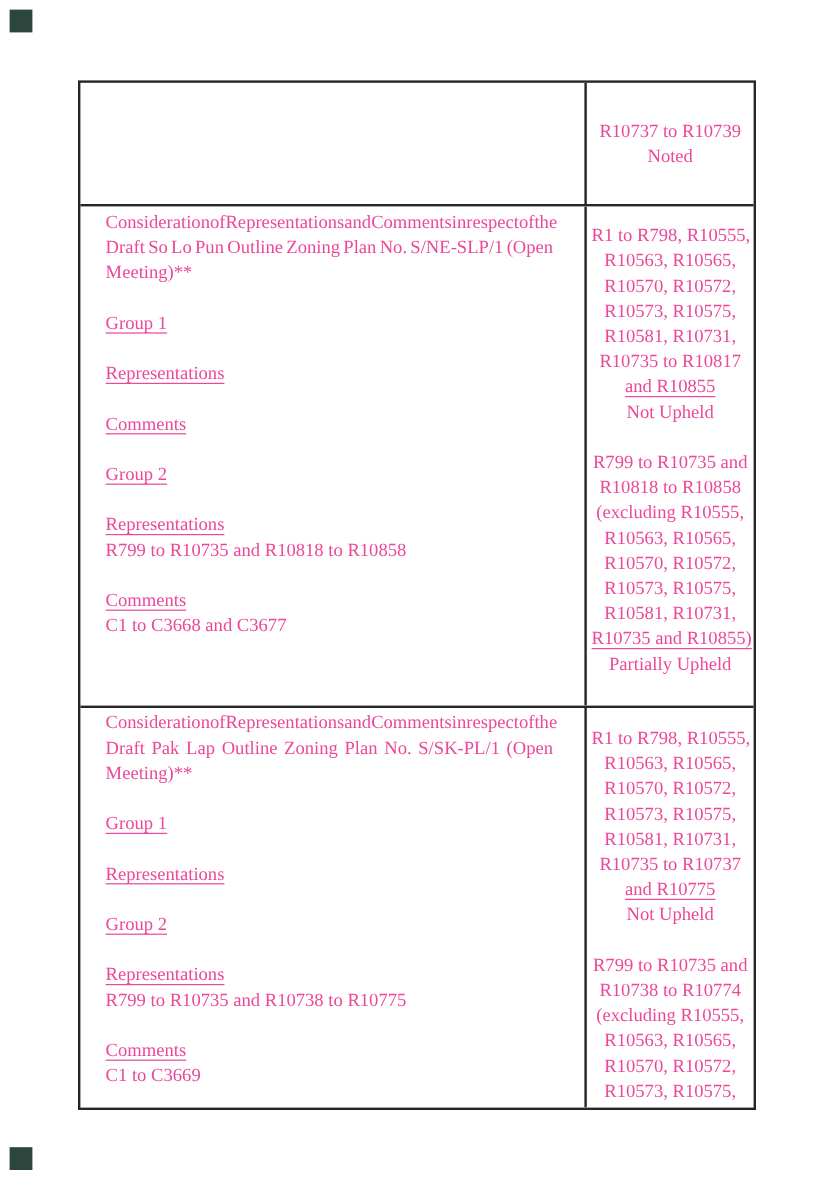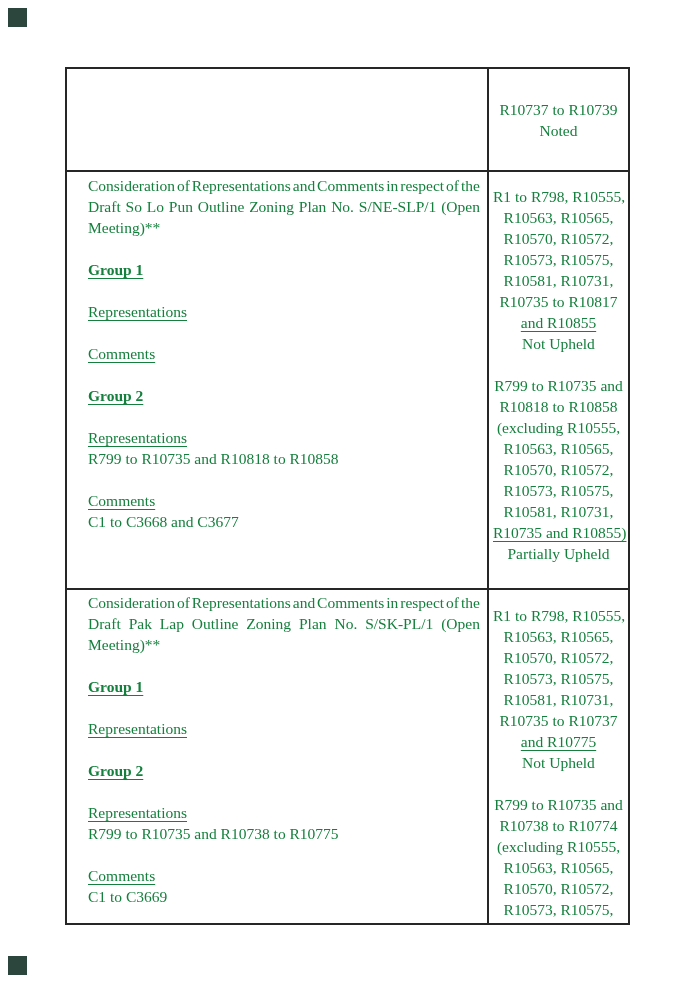--- a/index.html
+++ b/index.html
@@ -1,21 +1,21 @@
 <!DOCTYPE html>
 <html><head>
 <meta charset="utf-8">
 <style>
   html,body{margin:0;padding:0;background:#ffffff;}
   .page{
     position:relative;
     width:694px;height:983px;
     background:#ffffff;
     font-family:"Liberation Serif","DejaVu Serif",serif;
-    color:#15803d;
+    color:#ec4899;
     overflow:hidden;
   }
   .corner-marker{
     position:absolute;
     width:19px;height:19px;
     left:8px;
   }
   .corner-marker.top{top:8px;}
   .corner-marker.bottom{top:956px;}
   .doc-table{
@@ -35,39 +35,39 @@
   .trow.r0{height:103px;border-bottom:2px solid #262626;}
   .trow.r1{height:418px;border-bottom:2px solid #262626;}
   .trow.r2{flex:1;}
   .cell{
     box-sizing:border-box;
     overflow:hidden;
   }
   .cell.left{
     width:422px;
     border-right:2px solid #262626;
-    padding:0 7px 0 21px;
+    padding:0 26px 0 21px;
   }
   .cell.right{
     flex:1;
     text-align:center;
     padding:0 4px;
   }
   .cell.right.vcenter{display:flex;flex-direction:column;justify-content:center;}
   .r1 .cell.left .cell-content{padding-top:3px;}
   .r2 .cell.left .cell-content{padding-top:2px;}
   .r1 .cell.right .cell-content{padding-top:14px;}
   .r2 .cell.right .cell-content{padding-top:15px;}
   .line{
     height:21px;line-height:21px;
     font-size:15.5px;
     white-space:nowrap;
   }
   .line.justify{display:flex;justify-content:space-between;}
-  .txt.bold{font-weight:bold;margin-top:36px;}
+  .txt.bold{font-weight:normal;margin-top:36px;}
   .txt.ul{
     text-decoration:underline;
     text-underline-offset:3px;
     text-decoration-thickness:1px;
   }
 </style>
 </head>
 <body>
 
 <div class="page">

